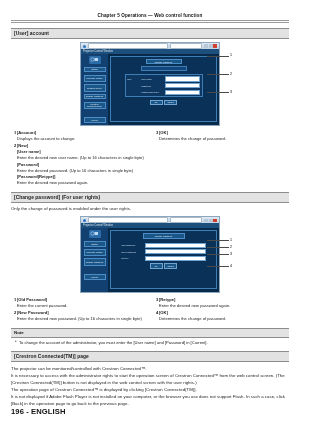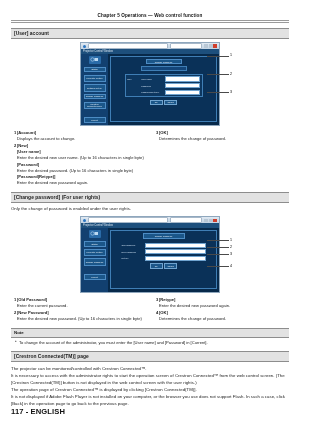--- a/index.html
+++ b/index.html
@@ -371,14 +371,14 @@
   <div class="note-body">
     <div class="note-li">To change the account of the administrator, you must enter the [User name] and [Password] in [Current].</div>
   </div>
 
   <div class="sec-head">[Crestron Connected(TM)] page</div>
   <div class="para" style="margin-top:4px;">The projector can be monitored/controlled with Crestron Connected™.</div>
   <div class="para" style="margin-top:0;">It is necessary to access with the administrator rights to start the operation screen of Crestron Connected™ from the web control screen. (The [Crestron Connected(TM)] button is not displayed in the web control screen with the user rights.)</div>
   <div class="para" style="margin-top:0;">The operation page of Crestron Connected™ is displayed by clicking [Crestron Connected(TM)].</div>
   <div class="para" style="margin-top:0;">It is not displayed if Adobe Flash Player is not installed on your computer, or the browser you use does not support Flash. In such a case, click [Back] in the operation page to go back to the previous page.</div>
 
-  <div class="footer">117 - ENGLISH</div>
+  <div class="footer">196 - ENGLISH</div>
 </div>
 
 </body></html>

